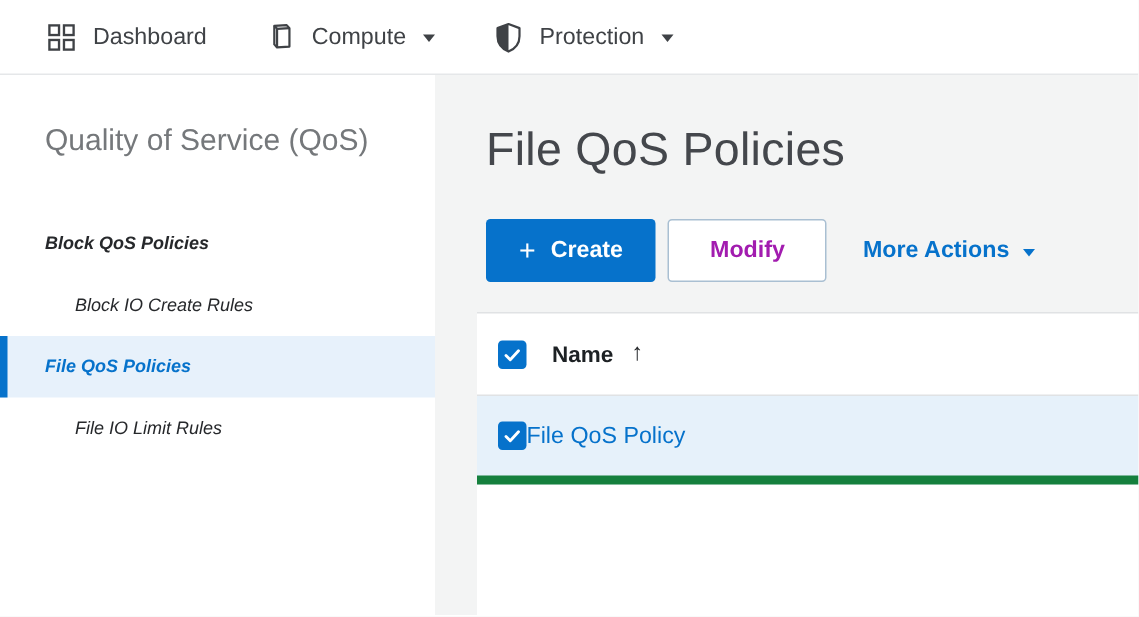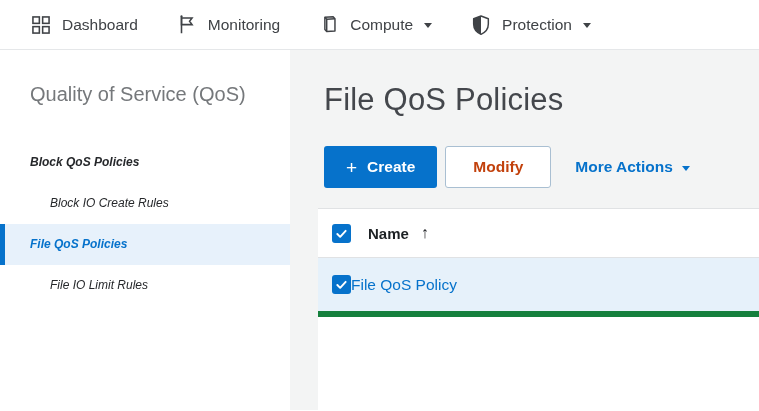--- a/index.html
+++ b/index.html
@@ -74,33 +74,33 @@
     margin:26px 0 20px 0; height:42px;
   }
   .btn-create {
     background:#0672cb; color:#fff; border:none; border-radius:3px;
     height:42px; padding:0 22px; font-size:15.5px; font-weight:bold;
     font-family:inherit; display:flex; align-items:center; gap:10px;
     cursor:pointer;
   }
   .btn-create .plus { font-size:19px; font-weight:400; line-height:1; }
   .btn-modify {
-    background:#fff; color:#c2410c; border:1px solid #a9bfd2; border-radius:3px;
+    background:#fff; color:#a21caf; border:1px solid #a9bfd2; border-radius:3px;
     height:42px; padding:0 27px; font-size:15.5px; font-weight:bold;
     font-family:inherit; margin-left:8px; cursor:pointer;
   }
   .more-actions {
     color:#0672cb; font-size:15.5px; font-weight:bold;
     display:flex; align-items:center; gap:8px;
     margin-left:24px; cursor:pointer;
   }
 
   .table-wrap { background:#fff; flex:1; }
   .t-header {
-    height:50px; box-sizing:border-box;
+    height:56px; box-sizing:border-box;
     display:flex; align-items:center; gap:17px; padding-left:14px;
     background:#fff; border-top:1px solid #e0e2e4; border-bottom:1px solid #e0e2e4;
   }
   .t-header .col-label { font-size:15px; font-weight:bold; color:#1d2124; cursor:pointer; }
   .sort-arrow { font-size:16px; color:#26282b; margin-left:10px; font-weight:400; }
   .t-row {
     height:59px; box-sizing:border-box;
     display:flex; align-items:center; padding-left:14px;
     background:#e6f1fa; border-bottom:6px solid #15803d;
   }
@@ -123,30 +123,20 @@
       <svg viewBox="0 0 24 24" fill="none" stroke="#3f4246" stroke-width="1.7">
         <rect x="3.2" y="3.2" width="7" height="7"></rect>
         <rect x="13.8" y="3.2" width="7" height="7"></rect>
         <rect x="3.2" y="13.8" width="7" height="7"></rect>
         <rect x="13.8" y="13.8" width="7" height="7"></rect>
       </svg>
     </span>
     <span>Dashboard</span>
   </div>
 
-  <div class="nav-item">
-    <span>
-      <svg viewBox="0 0 24 24" fill="none" stroke="#3f4246" stroke-width="1.7">
-        <circle cx="6" cy="2.6" r="1.2" fill="#3f4246" stroke="none"></circle>
-        <path d="M6 2.6 V21"></path>
-        <path d="M6 4.4 H17.5 L14.8 8 L17.5 11.6 H6 Z"></path>
-      </svg>
-    </span>
-    <span>Monitoring</span>
-  </div>
 
   <div class="nav-item">
     <span>
       <svg viewBox="0 0 24 24" fill="none" stroke="#3f4246" stroke-width="1.6" stroke-linejoin="round">
         <path d="M7.5 3.5 L16.5 3 L18.5 5.2 L18.5 18.6 L9.5 19.2 L7.5 17 Z"></path>
         <path d="M7.5 3.5 L9.5 5.7 L9.5 19.2"></path>
         <path d="M9.5 5.7 L18.5 5.2"></path>
       </svg>
     </span>
     <span>Compute</span>

